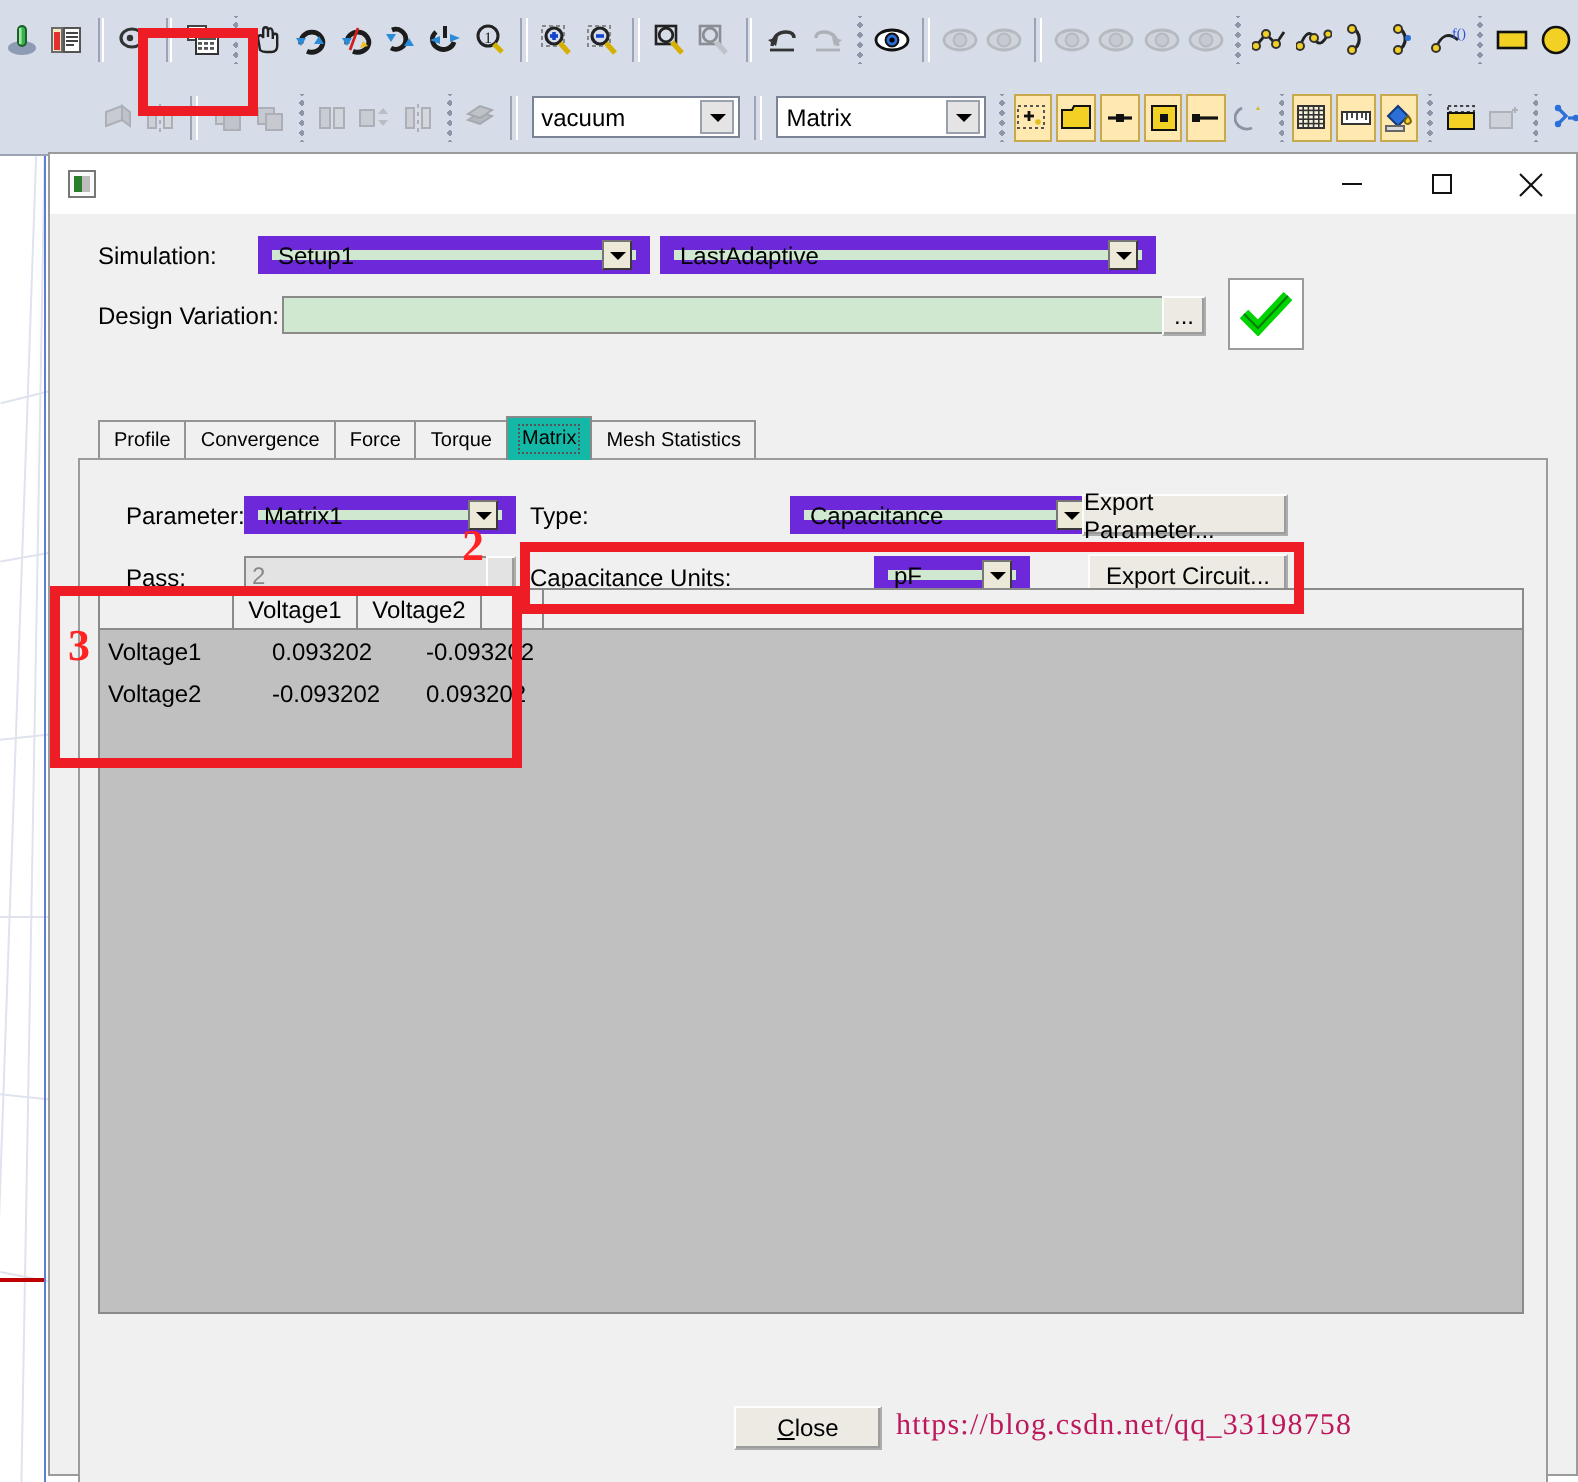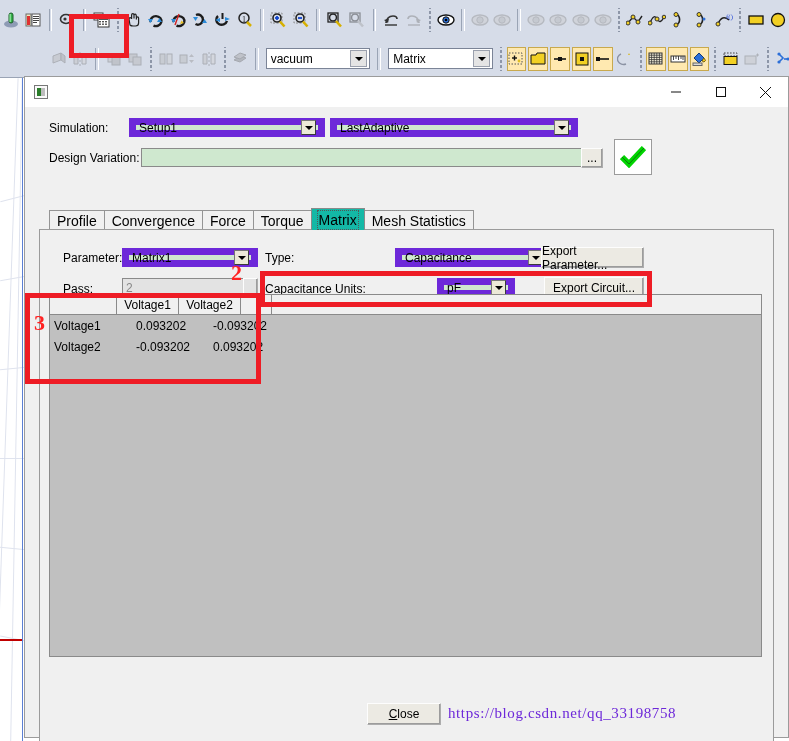--- a/index.html
+++ b/index.html
@@ -95,21 +95,21 @@
   .pbtn{
     background:#eceae3;border:1px solid #adadad;border-top-color:#fdfdfd;border-left-color:#fdfdfd;
     box-shadow:inset -1px -1px 0 #9c9c9c;
     display:flex;align-items:center;justify-content:center;font-size:12px;box-sizing:border-box;
     color:#000;
   }
 
   
   #tabstrip{position:absolute;left:24px;top:101px;height:22px;display:flex;align-items:flex-end;}
   .tab{
-    height:20px;padding:0 7px;display:flex;align-items:center;font-size:14px;
+    height:20px;padding:0 7px;display:flex;align-items:center;font-size:10px;
     background:#f0f0f0;border:1px solid #949494;border-bottom:none;box-sizing:border-box;
     margin-right:-1px;position:relative;
   }
   .tab.sel{height:22px;background:#14b8a6;z-index:3;border-color:#8a8a8a;}
   .tab.sel .seltxt{outline:1px dotted #555;outline-offset:1px;}
 
   #tabpanel{
     position:absolute;left:14px;top:122px;width:735px;height:529px;
     background:#f0f0f0;border:1px solid #9b9b9b;box-sizing:border-box;
   }
@@ -131,21 +131,21 @@
   .gcell{font-size:12px;box-sizing:border-box;padding-left:4px;}
   .gcell.rowh{width:67px;}
   .gcell.num{width:62px;text-align:left;margin-left:15px;}
 
   
   .redbox{position:absolute;border:5px solid #ee1c25;box-sizing:border-box;pointer-events:none;}
   .rednum{position:absolute;color:#ff2323;font-weight:bold;font-size:22px;
     font-family:"Liberation Serif", serif;line-height:1;pointer-events:none;}
   #closebtn{position:absolute;left:366px;top:710px;width:74px;height:22px;}
   #watermark{
-    position:absolute;left:447px;top:710px;font-size:15px;color:#6d28d9;
+    position:absolute;left:447px;top:710px;font-size:15px;color:#be185d;
     font-family:"Liberation Serif", serif;letter-spacing:.6px;white-space:nowrap;
   }
   .checkbtn{
     position:absolute;border:1px solid #9b9b9b;background:#ffffff;box-sizing:border-box;
     display:flex;align-items:center;justify-content:center;
   }
 </style>
 </head>
 <body>
 

